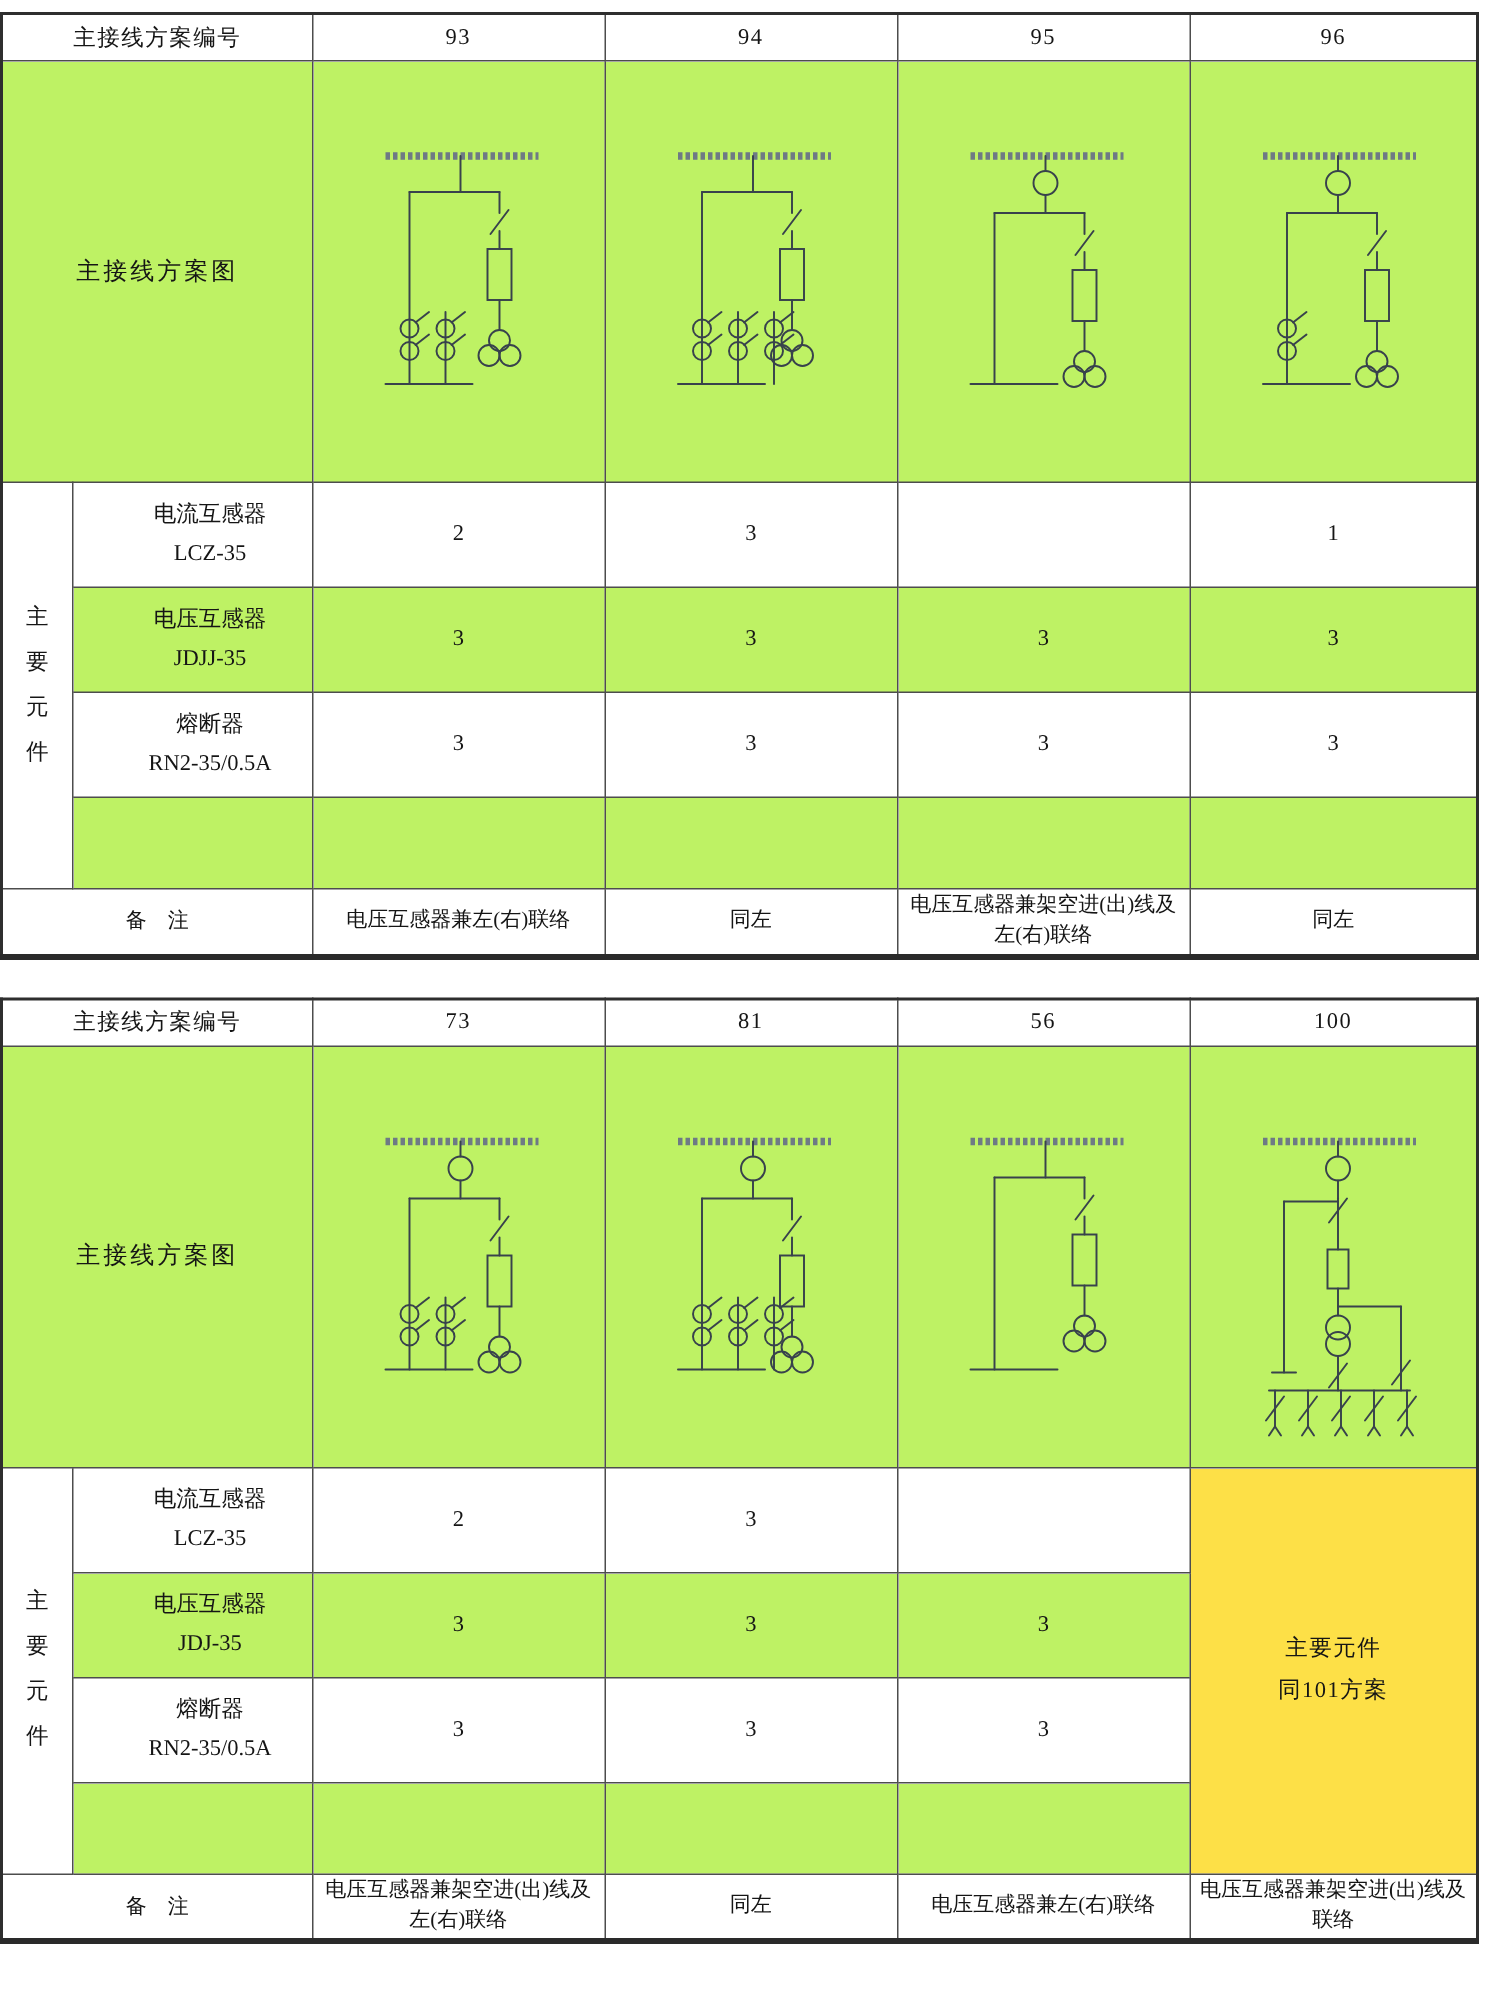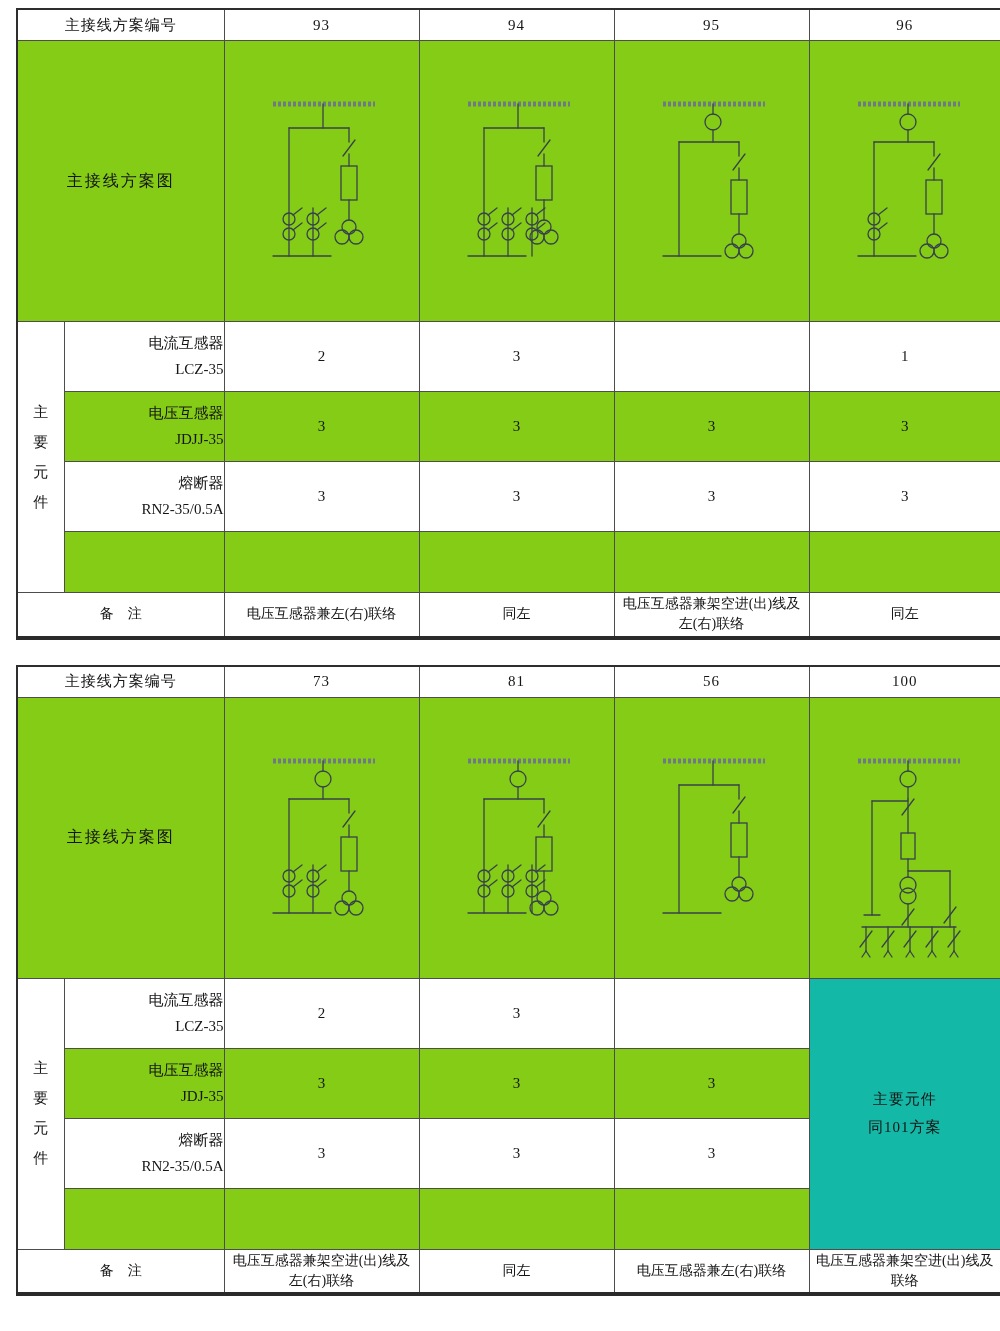--- a/index.html
+++ b/index.html
@@ -2,50 +2,50 @@
 <html><head>
 <meta charset="utf-8">
 <style>
   html,body{margin:0;padding:0;background:#ffffff;}
   body{
     width:1000px;height:1331px;
     font-family:"Liberation Serif","DejaVu Serif",serif;
     color:#151515;
     -webkit-font-smoothing:antialiased;
   }
-  .page{padding:8px 8px 0 16px;}
+  .page{padding:8px 8px 0 0;}
   table.sch{
     border-collapse:collapse;
     table-layout:fixed;
     width:984px;
     border:2px solid #2e2e2e;
     border-bottom:4px solid #2a2a2a;
   }
   table.sch.t1{margin-bottom:25px;}
   td{
     border:1px solid #4d4d4d;
     text-align:center;
     vertical-align:middle;
     overflow:hidden;
     padding:0;
   }
-  .blue{background:#84cc16;margin-left:24px;}
+  .blue{background:#bef264;margin-left:24px;}
   .r-head td{height:30px;font-size:15px;letter-spacing:1px;}
   .r-diag td{height:280px;}
   .diag-label{font-size:16px;letter-spacing:2px;}
   .r-comp td{height:69px;font-size:15px;}
   .r-empty td{height:60px;}
   .r-remark td{height:36px;font-size:14px;}
   .vlabel{font-size:17px;background:#ffffff;}
   .vlabel div{margin:15px 0;line-height:1;}
-  .name{text-align:right;padding-left:24px;}
+  .name{text-align:center;padding-left:24px;}
   .name div{line-height:1;margin:11px 0;}
   .val{font-size:15px;}
   .remark{font-size:13.5px;line-height:1.45;padding:1px 5px;}
-  .merged-note{background:#14b8a6;font-size:15px;}
+  .merged-note{background:#fde047;font-size:15px;}
   .merged-note div{margin:13px 0;line-height:1;letter-spacing:1px;}
   .dwrap{width:195px;height:240px;margin:14px auto 0 auto;}
   .dwrap svg{display:block;}
   .dwrap svg line,.dwrap svg circle,.dwrap svg rect{
     stroke:#38424c;stroke-width:1.3;fill:none;stroke-linecap:round;
   }
   .dwrap svg line.bus{stroke:#6e7a85;stroke-width:5;stroke-dasharray:3 2;stroke-linecap:butt;}
 </style>
 </head>
 <body>

